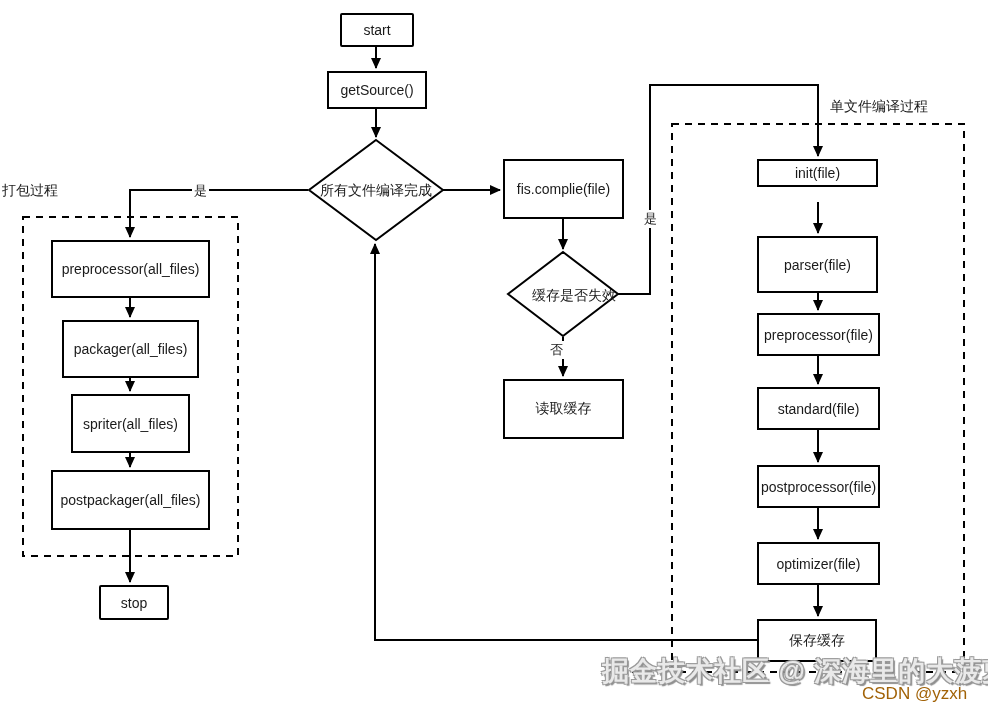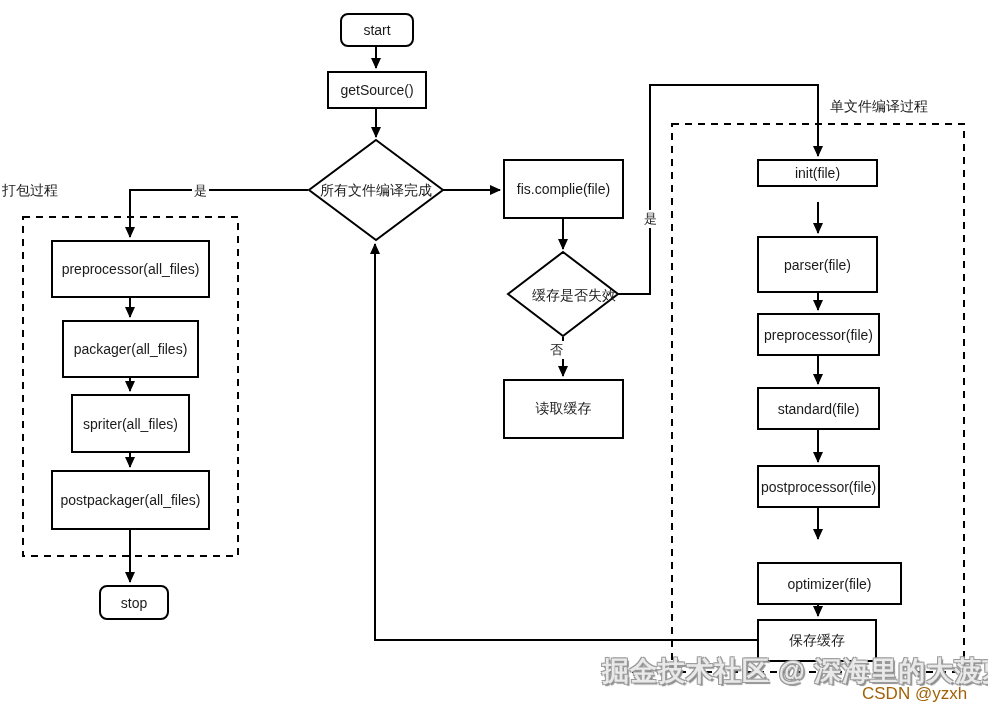--- a/index.html
+++ b/index.html
@@ -6,21 +6,21 @@
   #stage{
     position:relative;width:988px;height:713px;background:#ffffff;overflow:hidden;
     font-family:"Liberation Sans","DejaVu Sans",sans-serif;color:#111;
   }
   #wires{position:absolute;left:0;top:0;z-index:1;}
   .node{
     position:absolute;z-index:2;box-sizing:border-box;background:#ffffff;
     border:2px solid #000;display:flex;align-items:center;justify-content:center;
     font-size:14px;color:#1a1a1a;text-align:center;white-space:nowrap;
   }
-  .node.rounded{border-radius:8px;}
+  .node.rounded{border-radius:2px;}
   .lbl{
     position:absolute;z-index:3;font-size:14px;color:#1a1a1a;white-space:nowrap;
   }
   .edge-lbl{
     position:absolute;z-index:3;font-size:13px;color:#1a1a1a;background:#ffffff;
     padding:0 2px;white-space:nowrap;
   }
   .diamond-lbl{
     position:absolute;z-index:3;font-size:14px;color:#1a1a1a;text-align:center;white-space:nowrap;
   }
@@ -86,21 +86,21 @@
 
   <div class="node" style="left:503px;top:159px;width:121px;height:60px">fis.complie(file)</div>
   <div class="diamond-lbl" style="left:524px;top:287px;width:100px">缓存是否失效</div>
   <div class="node" style="left:503px;top:379px;width:121px;height:60px">读取缓存</div>
 
   <div class="node" style="left:757px;top:159px;width:121px;height:28px">init(file)</div>
   <div class="node" style="left:757px;top:236px;width:121px;height:57px">parser(file)</div>
   <div class="node" style="left:757px;top:313px;width:123px;height:43px">preprocessor(file)</div>
   <div class="node" style="left:757px;top:387px;width:123px;height:43px">standard(file)</div>
   <div class="node" style="left:757px;top:465px;width:123px;height:43px">postprocessor(file)</div>
-  <div class="node" style="left:757px;top:562px;width:145px;height:43px">optimizer(file)</div>
+  <div class="node" style="left:757px;top:542px;width:123px;height:43px">optimizer(file)</div>
   <div class="node" style="left:757px;top:619px;width:120px;height:43px">保存缓存</div>
 
   <div class="lbl" style="left:2px;top:182px">打包过程</div>
   <div class="lbl" style="left:830px;top:98px">单文件编译过程</div>
 
   <div class="edge-lbl" style="left:192px;top:182px">是</div>
   <div class="edge-lbl" style="left:642px;top:210px">是</div>
   <div class="edge-lbl" style="left:548px;top:341px">否</div>
 
   <div id="wm-main">掘金技术社区 @ 深海里的大菠萝</div>

